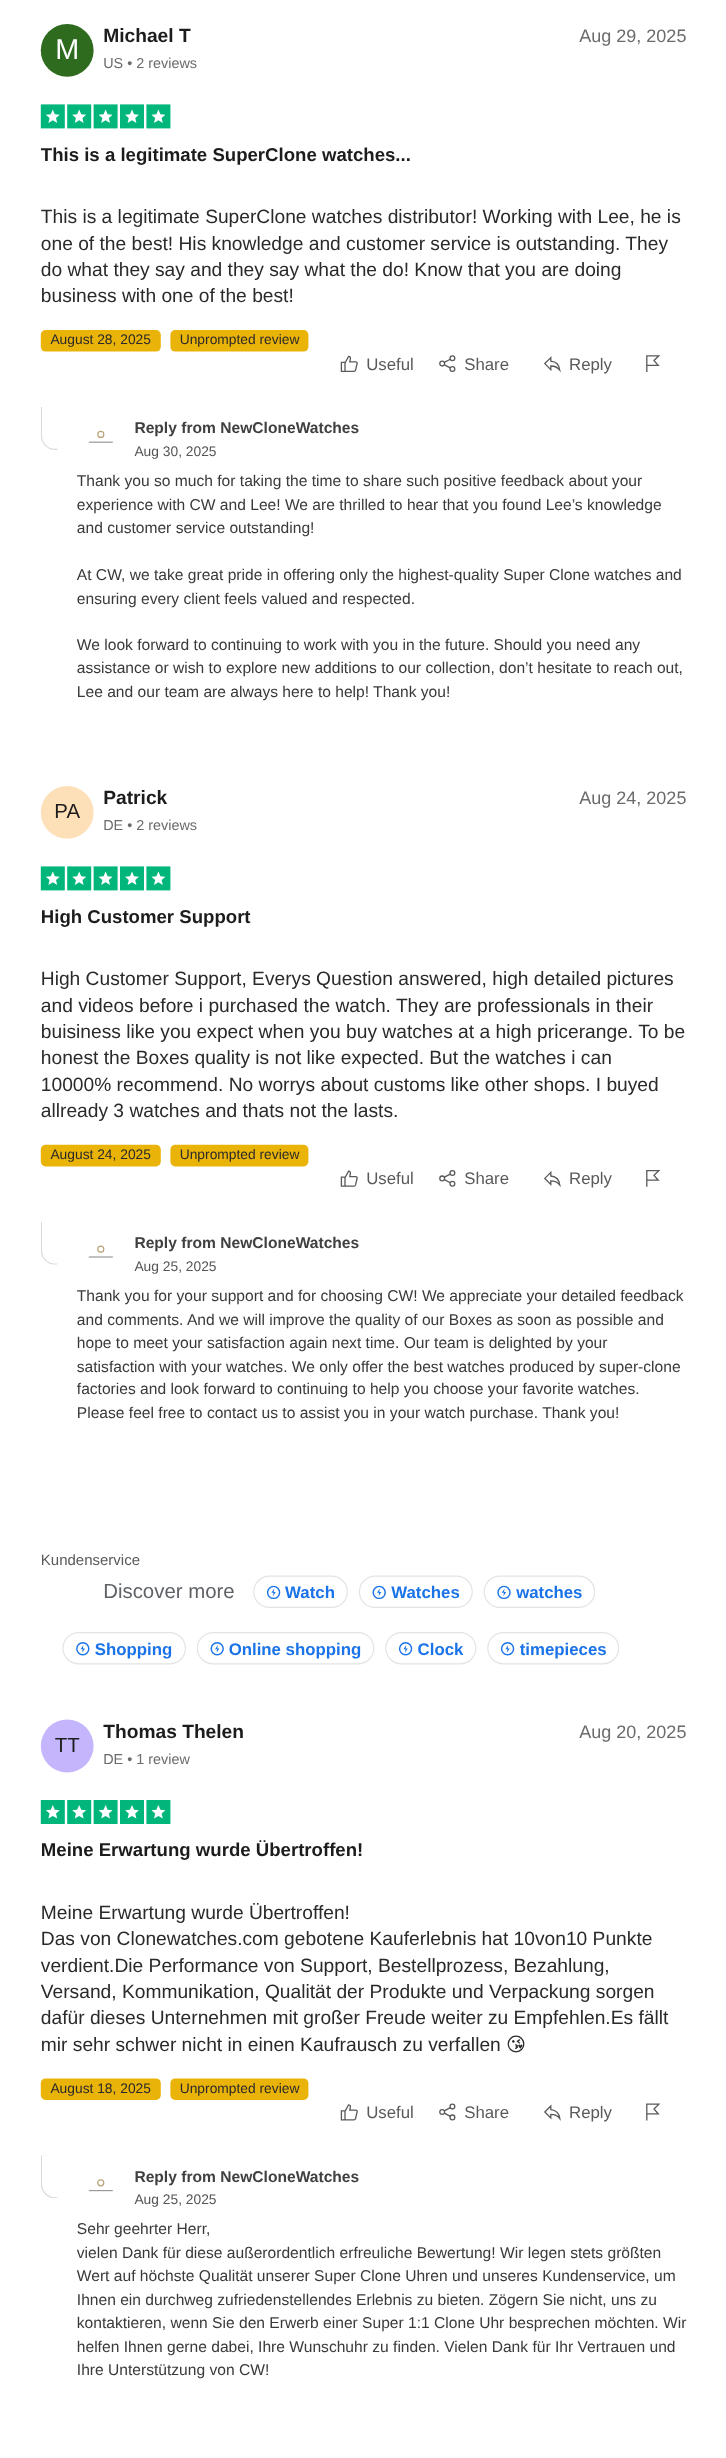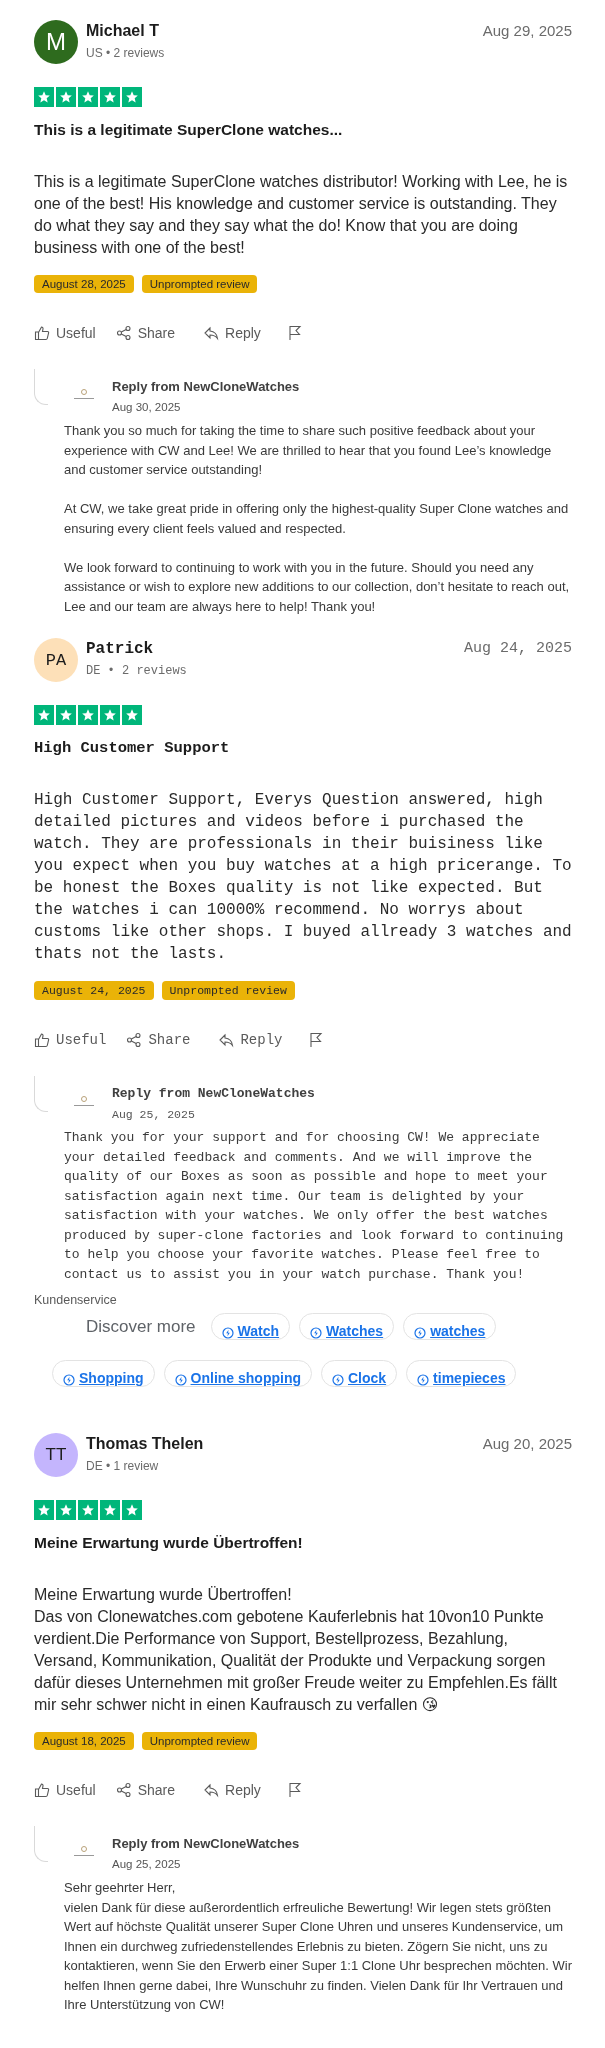--- a/index.html
+++ b/index.html
@@ -18,21 +18,21 @@
   .stars { display: flex; gap: 2px; margin-top: 15px; height: 20px; }
   .star { width: 20px; height: 20px; background: #00b67a; display: flex; align-items: center; justify-content: center; }
   .star svg { width: 14px; height: 14px; }
 
   .title { font-size: 15.5px; font-weight: bold; margin-top: 14px; color: #1c1c1c; }
   .body { font-size: 16px; line-height: 22px; margin-top: 32px; color: #2a2a2a; white-space: pre-line; }
 
   .tags { display: flex; gap: 8px; margin-top: 16px; }
   .tag { background: #eab308; border-radius: 4px; font-size: 11.5px; padding: 3px 8px; color: #2a2a2a; }
 
-  .actions { display: flex; align-items: center; margin-top: 30px; height: 20px; font-size: 14px; color: #5a5a5a; }
+  .actions { display: flex; align-items: center; height: 20px; font-size: 14px; color: #5a5a5a; justify-content: flex-end; }
   .action { display: flex; align-items: center; gap: 6px; margin-right: 20px; cursor: pointer; }
   .action svg { width: 16px; height: 16px; }
   .action.reply { margin-left: 8px; }
   .action.flag { margin-left: 6px; }
 
   .reply-box { position: relative; margin-top: 26px; padding-left: 30px; }
   .reply-line { position: absolute; left: 0; top: 0; width: 14px; height: 36px; border-left: 1.5px solid #d9d9d9; border-bottom: 1.5px solid #d9d9d9; border-bottom-left-radius: 12px; }
   .reply-head { position: relative; height: 52px; margin-left: 0; }
   .reply-logo { position: absolute; left: 8px; top: 20px; width: 24px; height: 16px; display: flex; flex-direction: column; align-items: center; }
   .reply-logo .circ { width: 6px; height: 6px; border-radius: 50%; border: 1px solid #b9a27a; }
@@ -40,21 +40,21 @@
   .reply-from { position: absolute; left: 48px; top: 10px; font-size: 13px; font-weight: bold; color: #404040; text-align: center; }
   .reply-date { position: absolute; left: 48px; top: 32px; font-size: 11.5px; color: #555; }
   .reply-text { font-size: 13px; line-height: 19.5px; color: #3a3a3a; white-space: pre-line; margin-top: 0px; }
 
   .ad { position: absolute; left: 34px; top: 1293px; width: 540px; }
   .ad-label { font-size: 12.5px; color: #5a5a5a; }
   .ad-row { display: flex; align-items: center; gap: 9px; margin-top: 6px; }
   .ad-row.first { padding-left: 52px; }
   .ad-row.second { padding-left: 18px; margin-top: 20px; }
   .discover { font-size: 17px; color: #5f6368; margin-right: 6px; }
-  .chip { display: flex; align-items: flex-end; gap: 4px; border: 1px solid #e3e3e3; border-radius: 14px; height: 27px; padding: 0 10px; font-size: 14px; font-weight: bold; color: #1a73e8; text-decoration: underline; }
+  .chip { display: flex; align-items: center; gap: 4px; border: 1px solid #e3e3e3; border-radius: 14px; height: 27px; padding: 0 10px; font-size: 14px; font-weight: bold; color: #1a73e8; }
   .chip svg { width: 12px; height: 12px; }
 </style>
 </head>
 <body>
 
 <div class="review" style="top:20px;">
   <div class="rev-head">
     <div class="avatar big" style="background:#2e6b1e;">M</div>
     <div class="name">Michael T</div>
     <div class="meta">US • 2 reviews</div>
@@ -132,21 +132,21 @@
       <div class="reply-date">Aug 30, 2025</div>
     </div>
     <div class="reply-text">Thank you so much for taking the time to share such positive feedback about your experience with CW and Lee! We are thrilled to hear that you found Lee’s knowledge and customer service outstanding!
 
 At CW, we take great pride in offering only the highest-quality Super Clone watches and ensuring every client feels valued and respected.
 
 We look forward to continuing to work with you in the future. Should you need any assistance or wish to explore new additions to our collection, don’t hesitate to reach out, Lee and our team are always here to help! Thank you!</div>
   </div>
 </div>
 
-<div class="review" style="top:638px;font-family:Liberation Mono, monospace;">
+<div class="review" style="top:655px;">
   <div class="rev-head">
     <div class="avatar" style="background:#fde0b8;">PA</div>
     <div class="name">Patrick</div>
     <div class="meta">DE • 2 reviews</div>
     <div class="date">Aug 24, 2025</div>
   </div>
   <div class="stars">
     <span class="star">
         <svg viewBox="0 0 24 24">
           <path fill="#fff" d="M12 2l2.9 6.9 7.1.6-5.4 4.7 1.7 7.2L12 17.6 5.7 21.4l1.7-7.2L2 9.5l7.1-.6z"></path>

